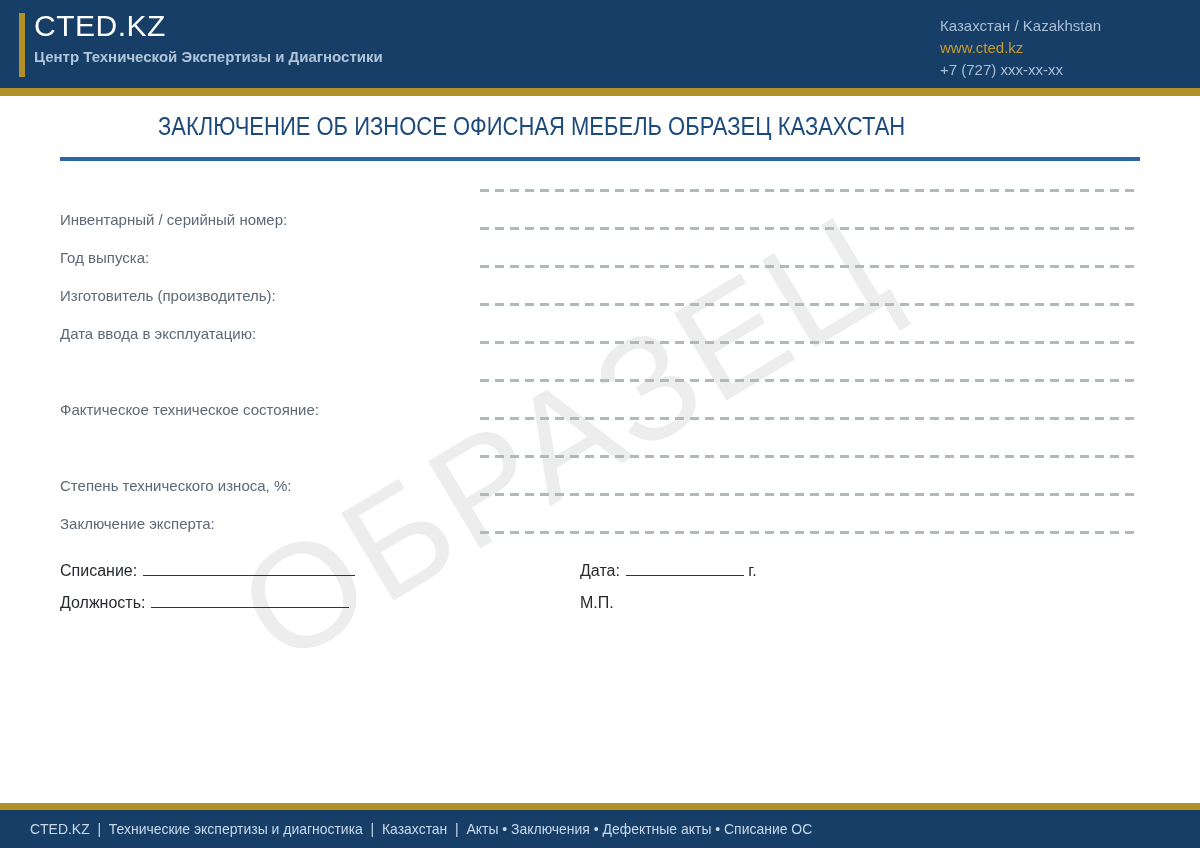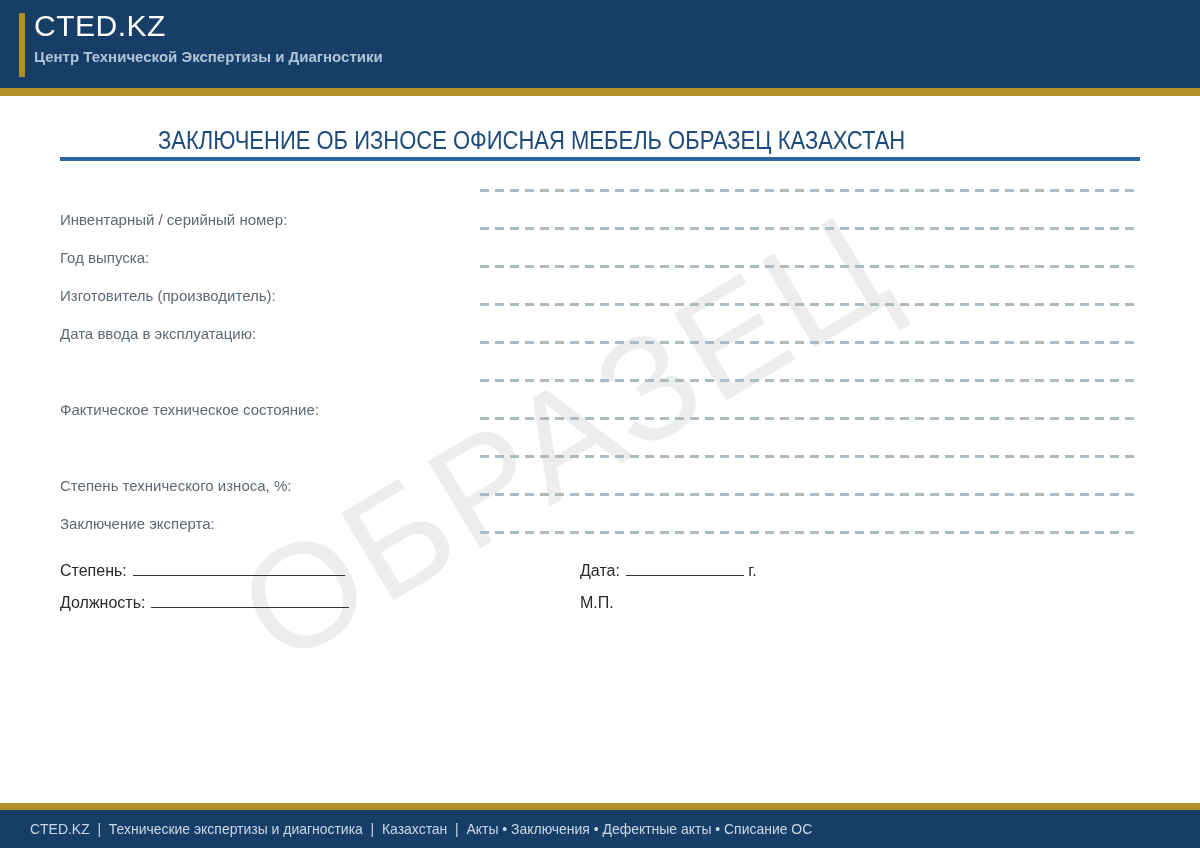--- a/index.html
+++ b/index.html
@@ -33,21 +33,21 @@
     font-size:15px; line-height:22px; color:#a9bfd6;
   }
   .header-right .website { color:#c89c2f; cursor:pointer; }
   .gold-stripe-top {
     position:absolute; top:88px; left:0; width:1200px; height:8px;
     background:#b19127;
   }
 
   
   .doc-title {
-    position:absolute; top:126px; left:0; width:1064px;
+    position:absolute; top:112px; left:0; width:1064px;
     text-align:center; color:#1d4a7c; font-size:25px; font-weight:400;
     white-space:nowrap;
   }
   .doc-title .squeeze {
     display:inline-block; transform:scaleX(0.88); transform-origin:50% 50%;
   }
   .title-rule {
     position:absolute; top:157px; left:60px; width:1080px; height:4px;
     background:#2b66a3;
   }
@@ -98,20 +98,25 @@
     transform:scaleX(0.93); transform-origin:0 50%;
   }
 </style>
 </head>
 <body>
 
 <div class="header">
   <div class="gold-accent"></div>
   <div class="logo">CTED.KZ</div>
   <div class="tagline">Центр Технической Экспертизы и Диагностики</div>
+  <div class="header-right">
+    <div>Казахстан / Kazakhstan</div>
+    <div class="website">www.cted.kz</div>
+    <div>+7 (727) xxx-xx-xx</div>
+  </div>
 </div>
 <div class="gold-stripe-top"></div>
 
 <div class="doc-title">
   <span class="squeeze">ЗАКЛЮЧЕНИЕ ОБ ИЗНОСЕ ОФИСНАЯ МЕБЕЛЬ ОБРАЗЕЦ КАЗАХСТАН</span>
 </div>
 <div class="title-rule"></div>
 
 <div class="watermark">ОБРАЗЕЦ</div>
 
@@ -149,21 +154,21 @@
     <span class="field-label">Степень технического износа, %:</span>
     <span class="field-line"></span>
   </div>
   <div class="field-row" style="top:515px">
     <span class="field-label">Заключение эксперта:</span>
     <span class="field-line"></span>
   </div>
 </div>
 
 <div class="sig-row" style="top:562px">
-  <span>Степень:</span><span class="sig-line" style="width:212px"></span>
+  <span>Списание:</span><span class="sig-line" style="width:212px"></span>
   <span class="sig-right">
     <span>Дата:</span><span class="sig-line" style="width:118px"></span>
     <span>г.</span>
   </span>
 </div>
 <div class="sig-row" style="top:594px">
   <span>Должность:</span><span class="sig-line" style="width:198px"></span>
   <span class="sig-right">М.П.</span>
 </div>
 

